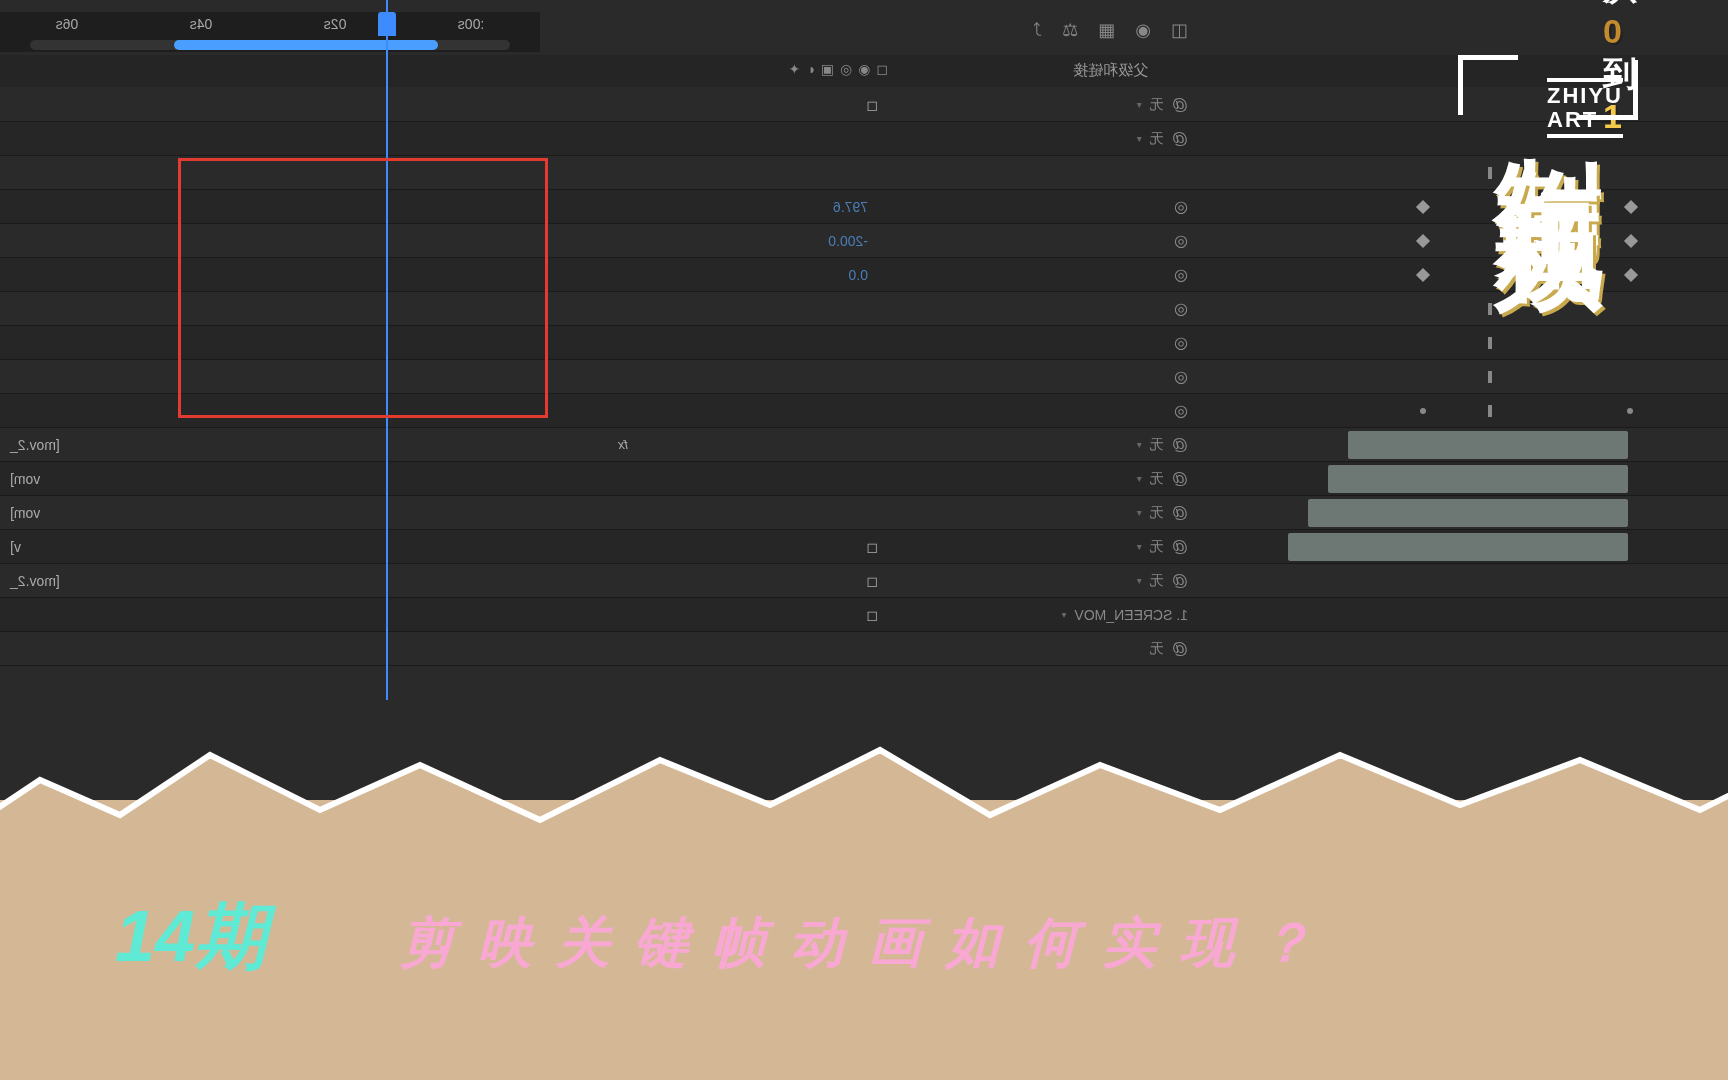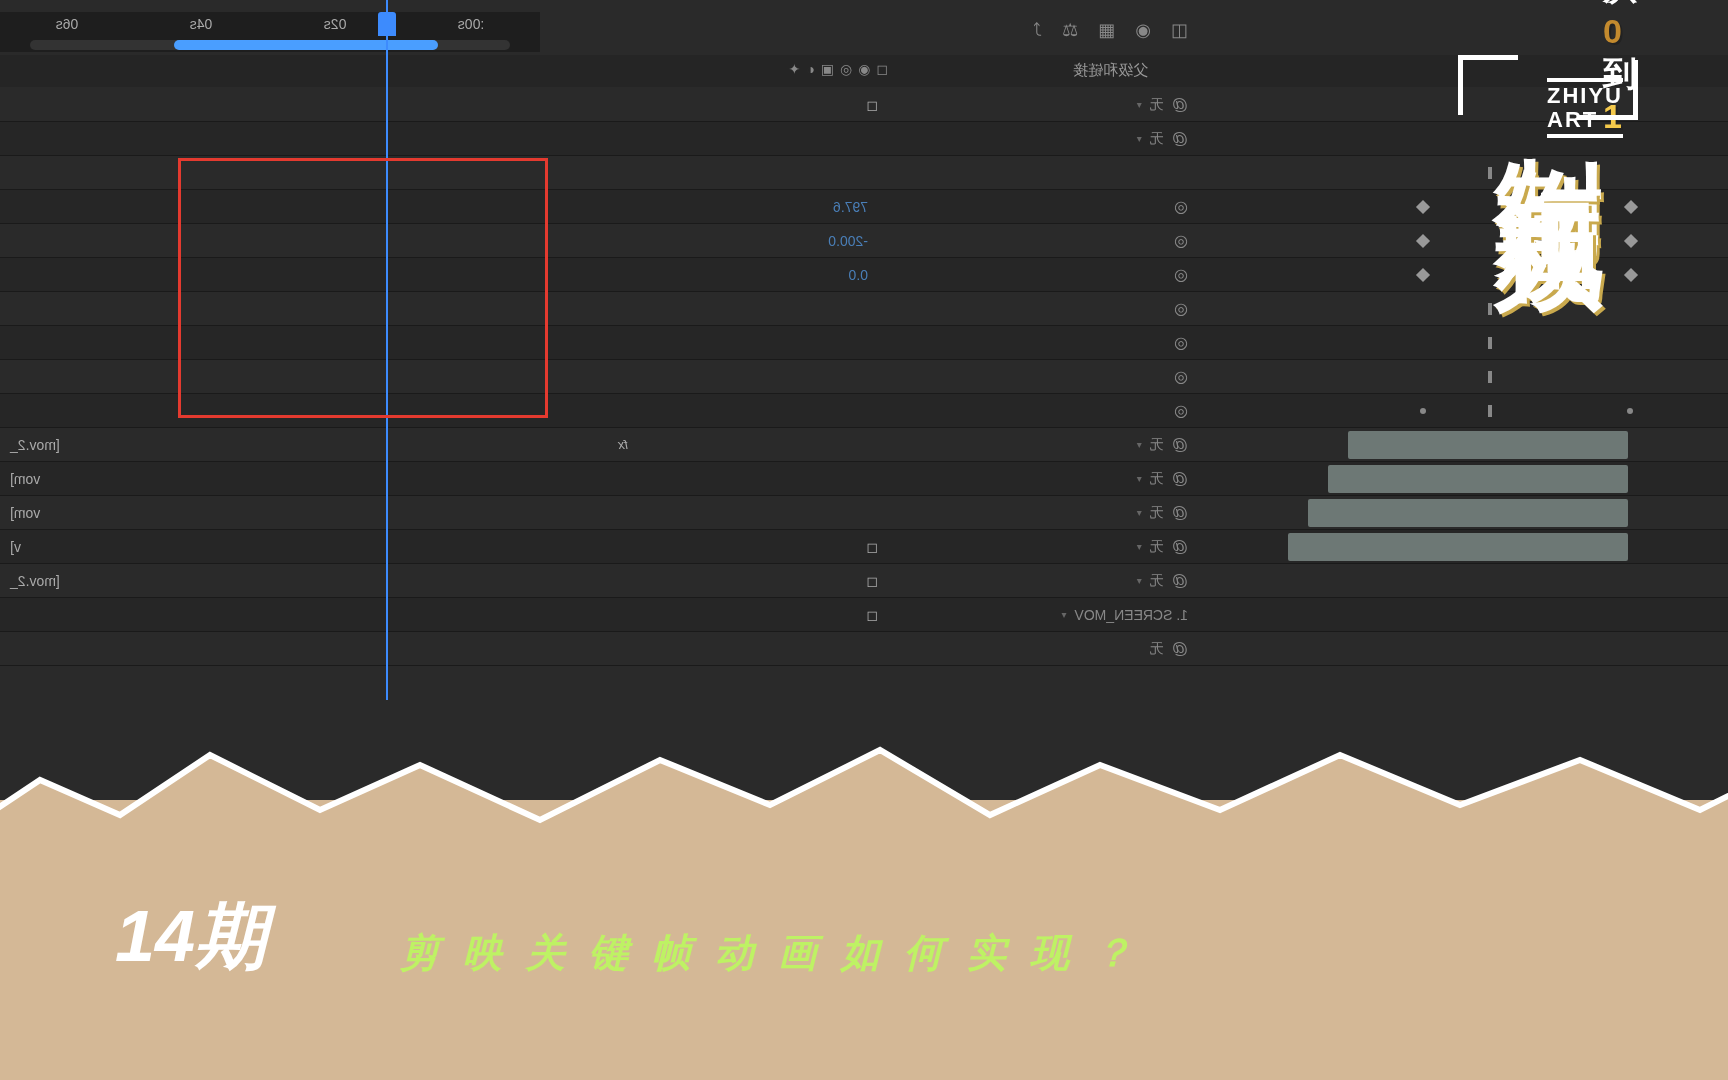--- a/index.html
+++ b/index.html
@@ -297,31 +297,31 @@
   height: 280px;
   background: #d4b896;
   z-index: 39;
 }
 .episode {
   position: absolute;
   bottom: 95px;
   left: 115px;
   font-size: 72px;
   font-weight: 900;
-  color: #ffffff;
+  color: #5eead4;
   font-style: italic;
   z-index: 45;
 }
 .question {
   position: absolute;
   bottom: 100px;
   left: 400px;
-  font-size: 39px;
+  font-size: 54px;
   font-weight: bold;
-  color: #bef264;
+  color: #f9a8d4;
   letter-spacing: 24px;
   font-style: italic;
   z-index: 45;
 }
 </style>
 </head>
 <body>
 
 <div class="ruler">
   <div class="ruler-labels">

